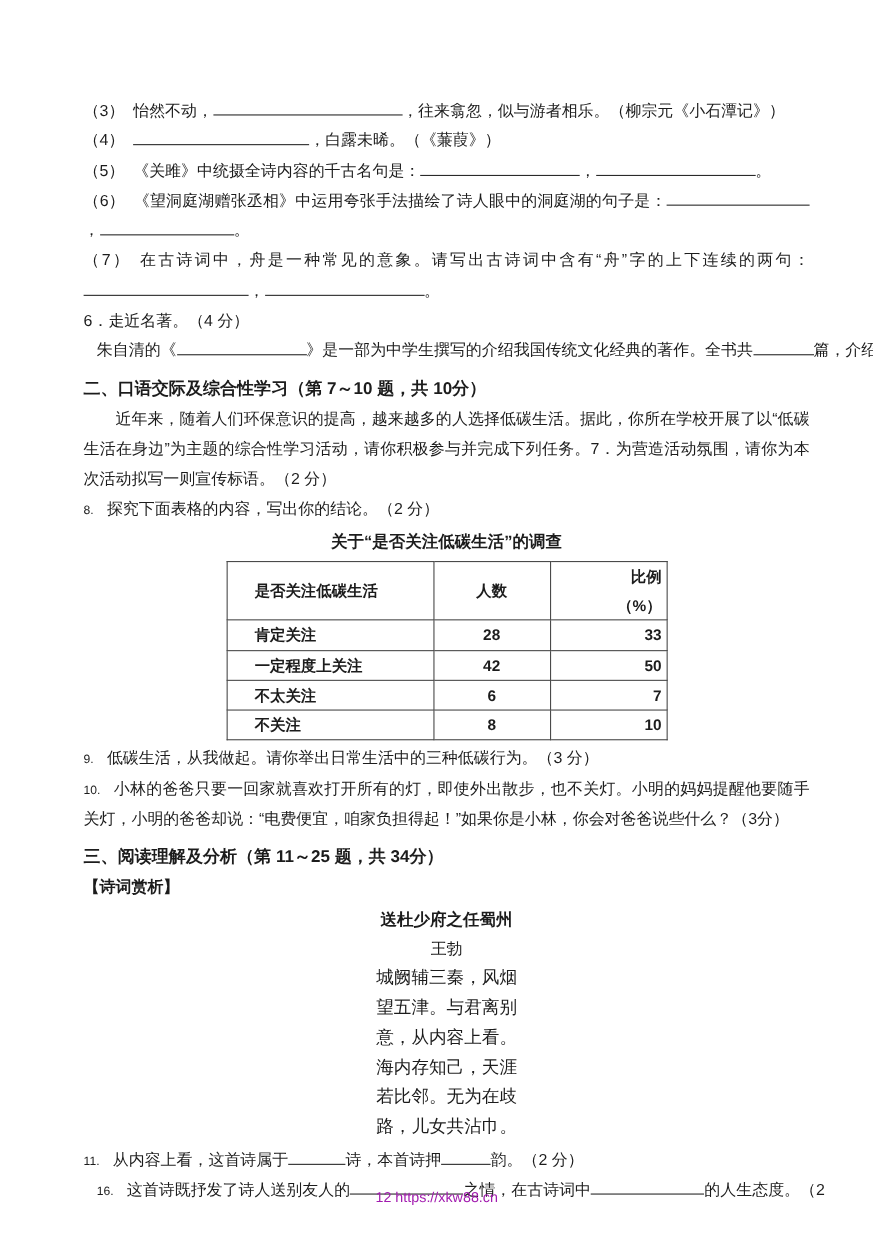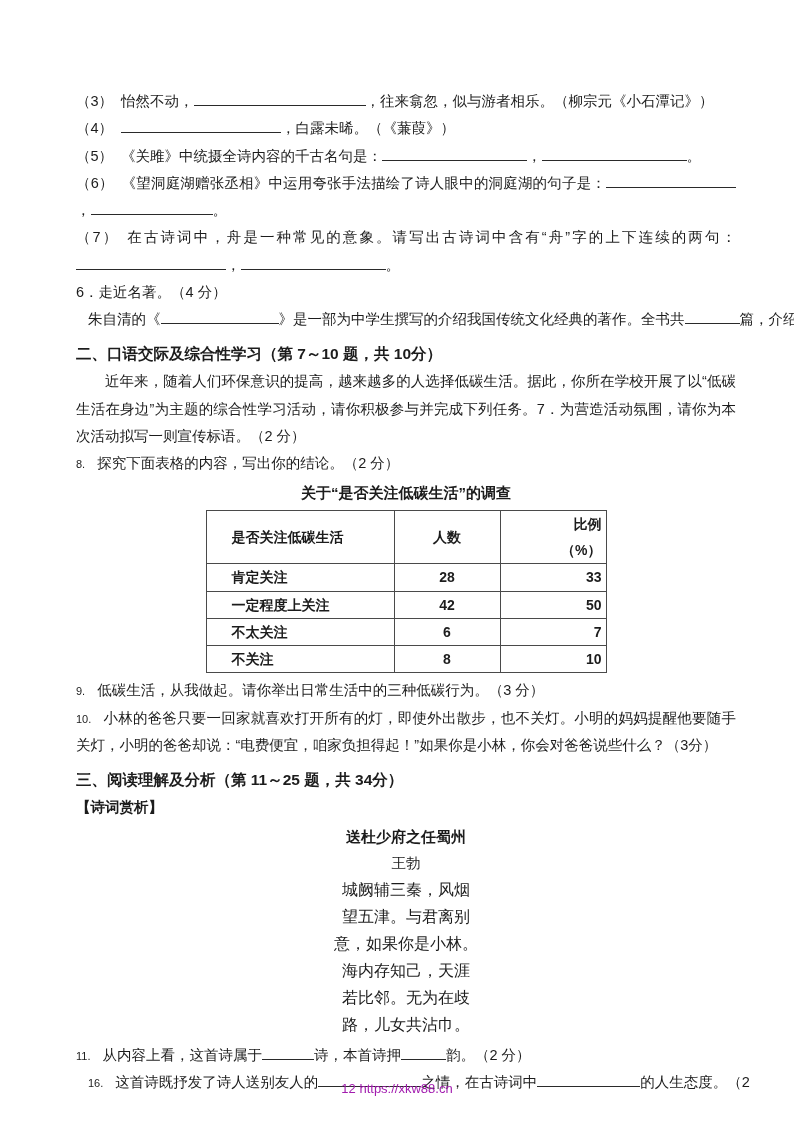--- a/index.html
+++ b/index.html
@@ -141,21 +141,21 @@
     <p class="q sec">三、阅读理解及分析（第 11～25 题，共 34分）</p>
 
 
     <p class="q bracket">【诗词赏析】</p>
 
     <div class="poem">
       <div class="poem-title">送杜少府之任蜀州</div>
       <div class="poem-author">王勃</div>
       <div class="poem-line">城阙辅三秦，风烟</div>
       <div class="poem-line">望五津。与君离别</div>
-      <div class="poem-line">意，如果你是小林。</div>
+      <div class="poem-line">意，从内容上看。</div>
       <div class="poem-line">海内存知己，天涯</div>
       <div class="poem-line">若比邻。无为在歧</div>
       <div class="poem-line">路，儿女共沾巾。</div>
     </div>
 
     <p class="q">
       <span class="subnum">11.</span><span>从内容上看，这首诗属于</span><span class="blank" style="width:52px"></span><span>诗，本首诗押</span><span class="blank" style="width:45px"></span><span>韵。（2 分）</span>
     </p>
 
     <p class="q nowrap">

